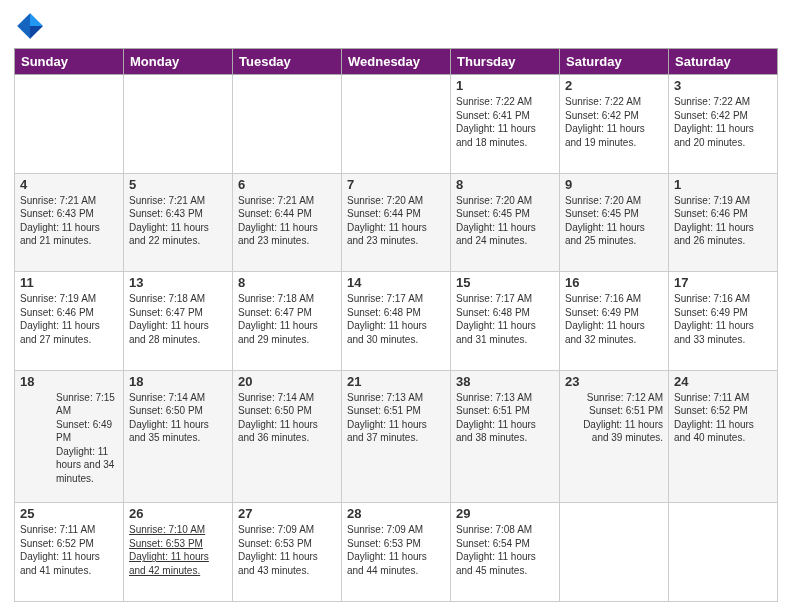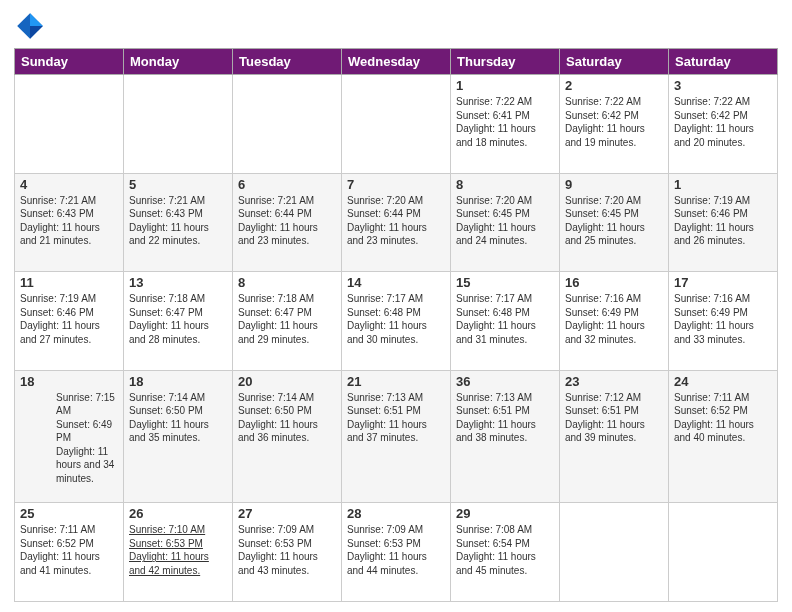--- a/index.html
+++ b/index.html
@@ -272,28 +272,28 @@
 Sunset: 6:50 PM
 Daylight: 11 hours and 36 minutes.</div>
           </td>
           <td>
             <span class="day-num">21</span>
             <div class="cell-info" style="white-space: pre-line;">Sunrise: 7:13 AM
 Sunset: 6:51 PM
 Daylight: 11 hours and 37 minutes.</div>
           </td>
           <td>
-            <span class="day-num">36</span>
+            <span class="day-num">38</span>
             <div class="cell-info" style="white-space: pre-line;">Sunrise: 7:13 AM
 Sunset: 6:51 PM
 Daylight: 11 hours and 38 minutes.</div>
           </td>
           <td>
             <span class="day-num">23</span>
-            <div class="cell-info" style="white-space: pre-line;">Sunrise: 7:12 AM
+            <div class="cell-info" style="white-space: pre-line; text-align: right;">Sunrise: 7:12 AM
 Sunset: 6:51 PM
 Daylight: 11 hours and 39 minutes.</div>
           </td>
           <td>
             <span class="day-num">24</span>
             <div class="cell-info" style="white-space: pre-line;">Sunrise: 7:11 AM
 Sunset: 6:52 PM
 Daylight: 11 hours and 40 minutes.</div>
           </td>
         </tr>

